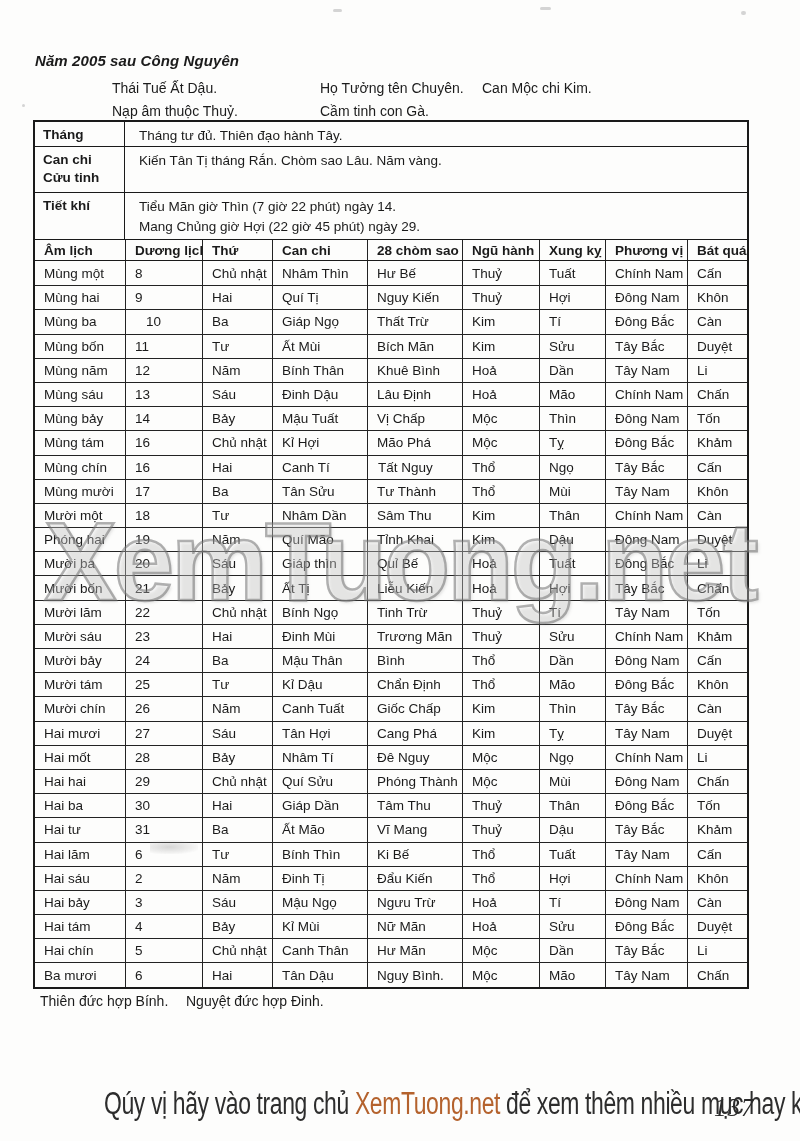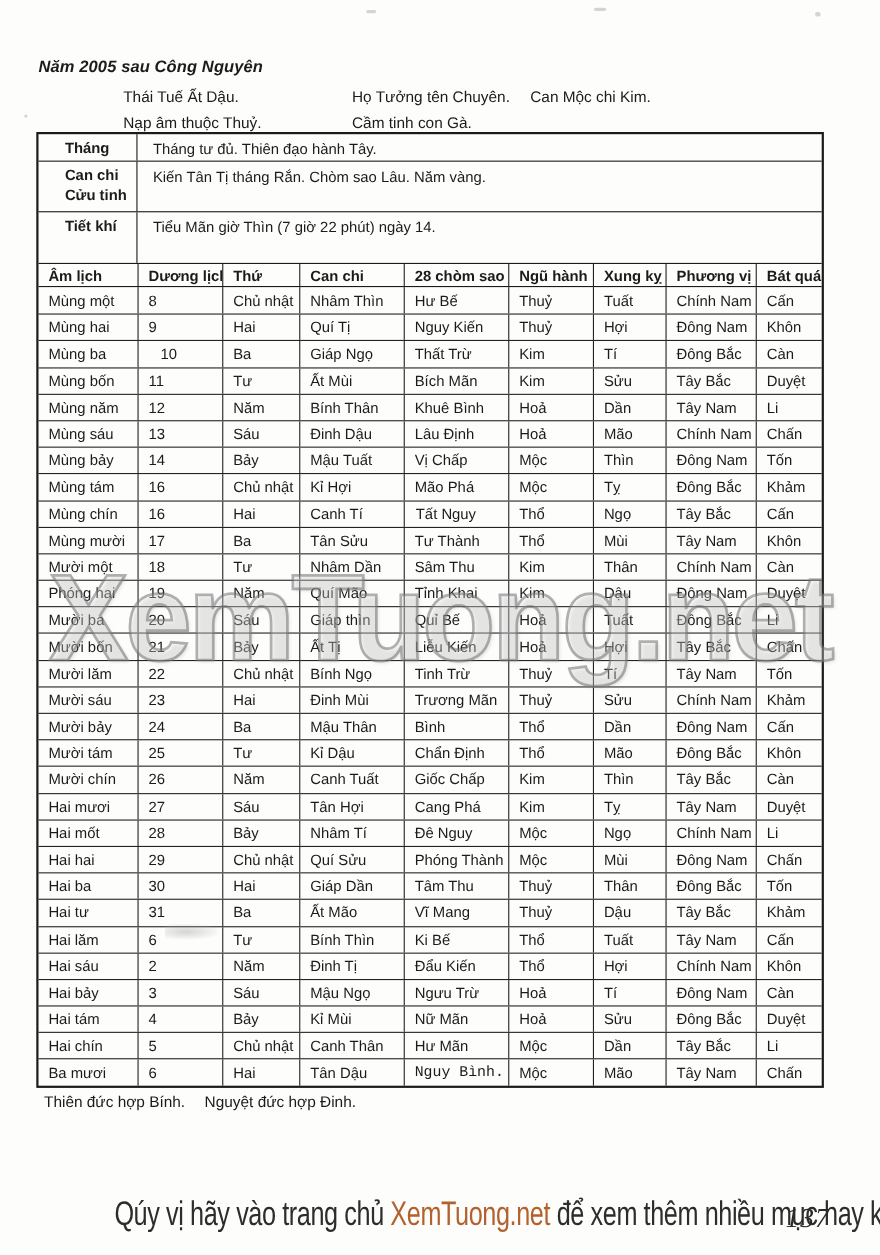--- a/index.html
+++ b/index.html
@@ -20,21 +20,21 @@
   .title{position:absolute;left:35px;top:52px;font-size:15px;font-weight:bold;font-style:italic;letter-spacing:.1px;}
   .hitem{position:absolute;font-size:14px;white-space:nowrap;}
   .h1a{left:112px;top:80px;} .h1b{left:320px;top:80px;} .h1c{left:482px;top:80px;}
   .h2a{left:112px;top:103px;} .h2b{left:320px;top:103px;}
 
   
   .caltable{position:absolute;left:33px;top:120px;width:716px;border:2px solid #1a1a1a;background:transparent;}
   .irow{display:flex;border-bottom:1.6px solid #1a1a1a;}
   .ir0{height:25px;} .ir1{height:46px;} .ir2{height:47px;}
   .ilabel{width:90px;border-right:1.6px solid #1a1a1a;font-weight:bold;font-size:13.5px;
-          padding:4px 0 0 24px;line-height:18px;}
+          padding:4px 0 0 8px;line-height:18px;}
   .ival{flex:1;font-size:13.5px;padding:4px 0 0 14px;line-height:20px;}
 
   .hrow{display:flex;height:21px;border-bottom:1.6px solid #1a1a1a;}
   .hrow .cell{font-weight:bold;}
   .trow{display:flex;height:24.2px;}
   #tbody .trow + .trow{border-top:1.4px solid #232323;}
   .cell{display:flex;align-items:center;padding-left:9px;font-size:13.5px;white-space:nowrap;overflow:hidden;}
   .cell + .cell{border-left:1.5px solid #232323;}
 
   .watermark{position:absolute;left:28px;top:492px;width:744px;text-align:center;
@@ -80,20 +80,21 @@
       <div class="ilabel">
         <div>Can chi</div>
         <div>Cửu tinh</div>
       </div>
       <div class="ival">Kiến Tân Tị tháng Rắn. Chòm sao Lâu. Năm vàng.</div>
     </div>
     <div class="irow ir2">
       <div class="ilabel">Tiết khí</div>
       <div class="ival">
         <div>Tiểu Mãn giờ Thìn (7 giờ 22 phút) ngày 14.</div>
+        <div>Mang Chủng giờ Hợi (22 giờ 45 phút) ngày 29.</div>
       </div>
     </div>
     <div class="hrow" id="thead">
         <div class="cell" style="width: 90px;">Âm lịch</div>
         <div class="cell" style="width: 77px;">Dương lịch</div>
         <div class="cell" style="width: 70px;">Thứ</div>
         <div class="cell" style="width: 95px;">Can chi</div>
         <div class="cell" style="width: 95px;">28 chòm sao</div>
         <div class="cell" style="width: 77px;">Ngũ hành</div>
         <div class="cell" style="width: 66px;">Xung kỵ</div>
@@ -418,21 +419,21 @@
           <div class="cell" style="width: 77px;">Mộc</div>
           <div class="cell" style="width: 66px;">Dần</div>
           <div class="cell" style="width: 82px;">Tây Bắc</div>
           <div class="cell" style="width: 60px;">Li</div>
         </div>
         <div class="trow">
           <div class="cell" style="width: 90px;">Ba mươi</div>
           <div class="cell" style="width: 77px;">6</div>
           <div class="cell" style="width: 70px;">Hai</div>
           <div class="cell" style="width: 95px;">Tân Dậu</div>
-          <div class="cell" style="width: 95px; font-family: Liberation Mono, monospace;">Nguy Bình.</div>
+          <div class="cell" style="width: 95px;">Nguy Bình.</div>
           <div class="cell" style="width: 77px;">Mộc</div>
           <div class="cell" style="width: 66px;">Mão</div>
           <div class="cell" style="width: 82px;">Tây Nam</div>
           <div class="cell" style="width: 60px;">Chấn</div>
         </div>
       </div>
   </div>
 
   <div class="smudge"></div>
 

